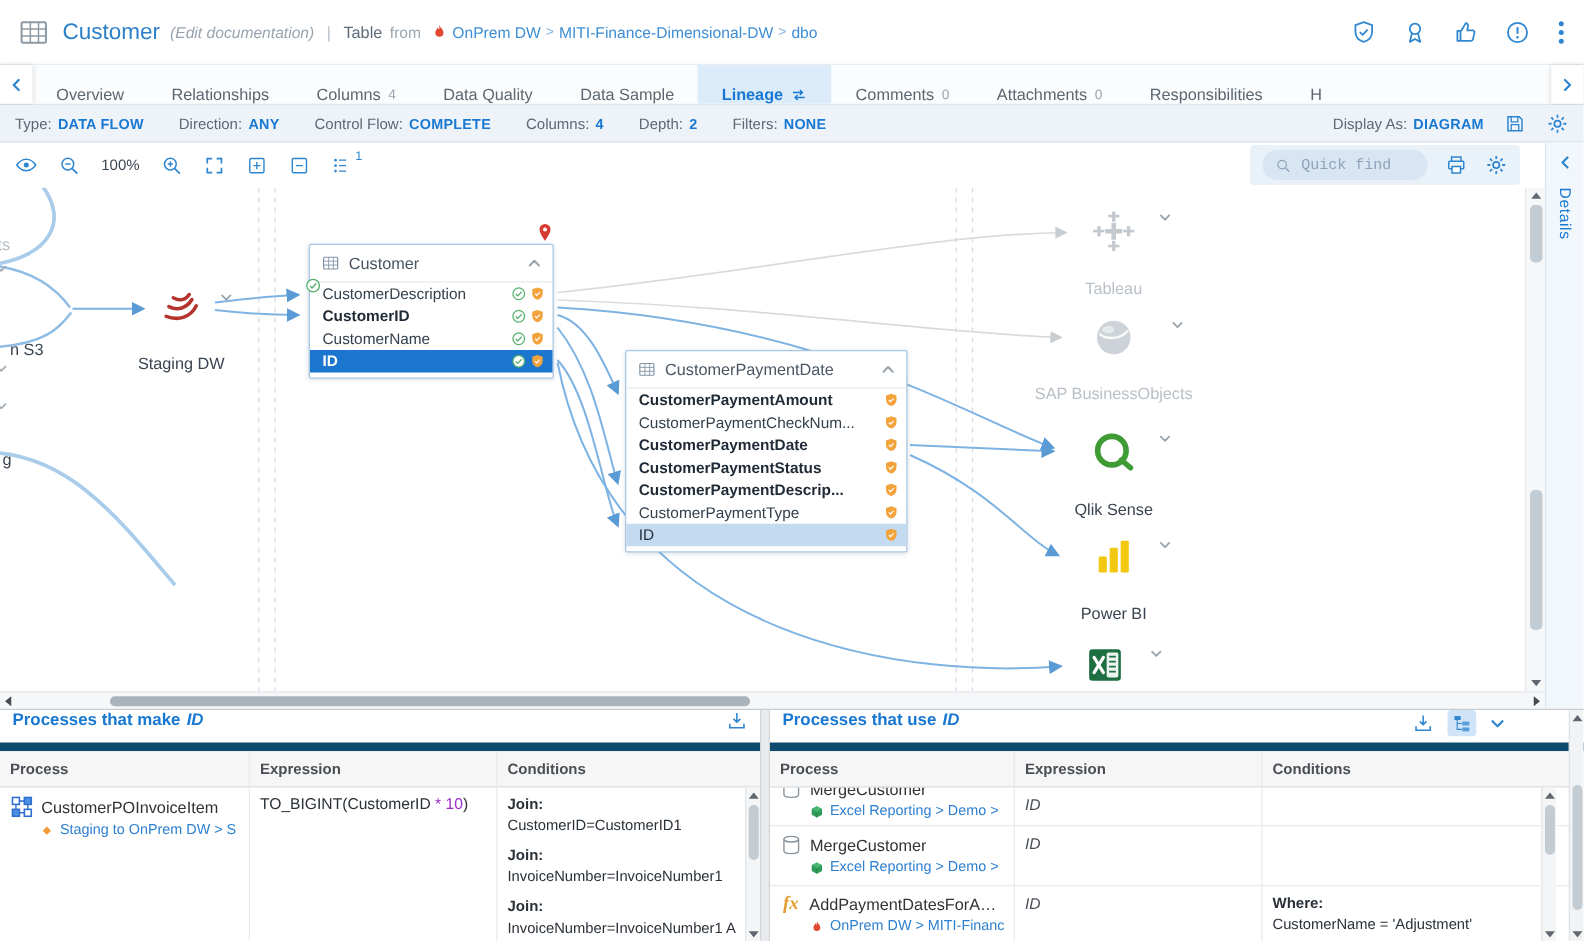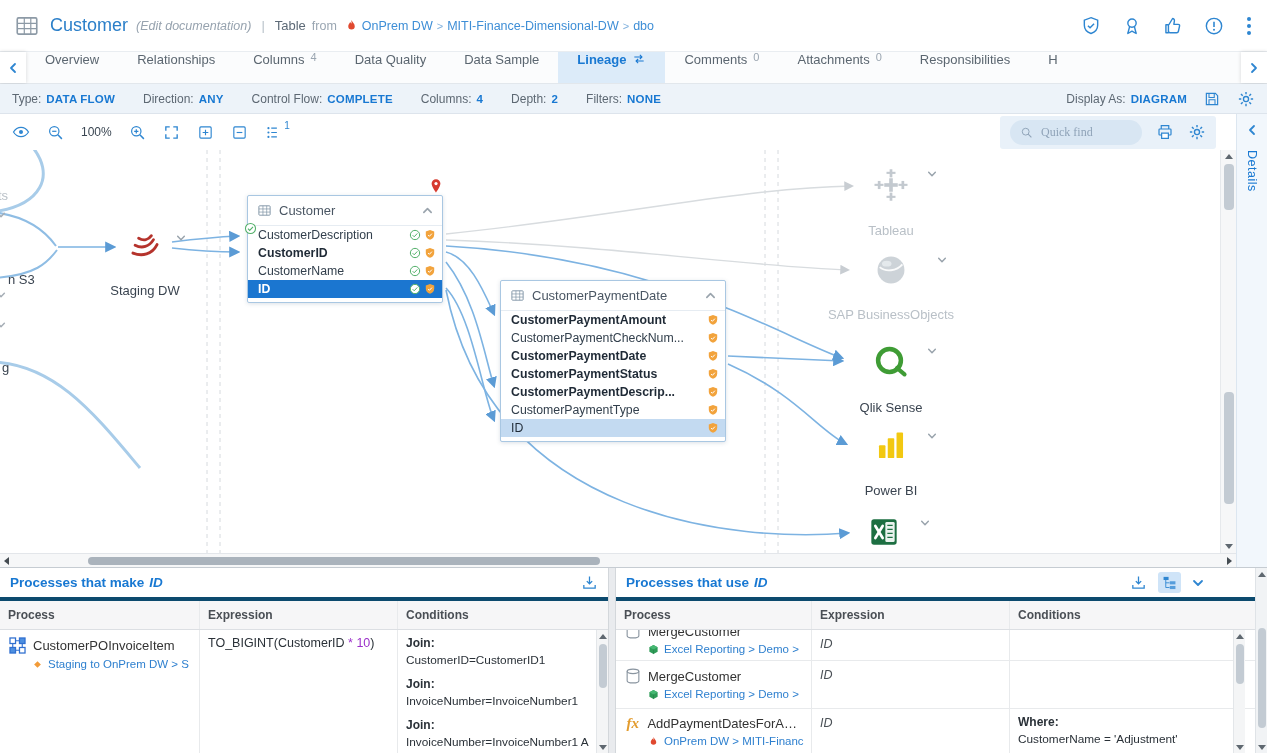--- a/index.html
+++ b/index.html
@@ -26,21 +26,21 @@
 .hicons{margin-left:auto;display:flex;align-items:center;gap:21px;color:#2e86d1}
 .kebab{display:flex;flex-direction:column;gap:3px;padding:2px}
 .kebab i{width:4px;height:4px;border-radius:50%;background:#2e86d1}
 
 
 .tabs{position:absolute;top:52px;left:0;width:1267px;height:32px;background:#fbfcfd;
       border-bottom:1px solid #e2e7ec;display:flex;align-items:stretch;z-index:5}
 .scrollbtn{width:26px;border:none;background:#fff;color:#2e86d1;display:flex;align-items:center;
       justify-content:center;box-shadow:0 0 4px rgba(0,0,0,.15);cursor:pointer;z-index:2}
 .tablist{flex:1;display:flex;overflow:hidden}
-.tab{display:flex;align-items:flex-start;gap:6px;padding:0 19px;font-size:13px;color:#5b6670;
+.tab{display:flex;align-items:flex-end;gap:6px;padding:0 19px;font-size:13px;color:#5b6670;
      white-space:nowrap;cursor:pointer}
 .tab.active{background:#dcebf9;color:#1878d2;font-weight:700}
 .badge{font-size:11px;color:#9aa5b0;position:relative;top:-1px}
 
 
 .fbar{position:absolute;top:84px;left:0;width:1267px;height:30px;background:#edf3f9;
       border-bottom:1px solid #dde4ec;display:flex;align-items:center;padding:0 12px;gap:28px;
       font-size:12px;z-index:5}
 .fitem{white-space:nowrap}
 .flabel{color:#5d6873}
@@ -51,21 +51,21 @@
 .dtool{position:absolute;top:114px;left:0;width:1236px;height:36px;background:#fff;
        display:flex;align-items:center;padding:0 12px;gap:17px;color:#2e86d1;z-index:4}
 .zoomtxt{color:#3a4652;font-size:12px}
 .levels{position:relative;padding-right:8px}
 .levels .n{position:absolute;top:-4px;right:-2px;font-size:10px;color:#2e86d1}
 .dtright{margin-left:auto;display:flex;align-items:center;gap:14px;background:#e9f1f9;
          padding:4px 10px;border-radius:3px;margin-right:8px}
 .qfind{display:flex;align-items:center;gap:6px;background:#d8e6f3;border-radius:14px;
        padding:4px 10px;width:132px;color:#8fa3b8}
 .qfind input{border:none;background:transparent;outline:none;font-size:12px;color:#5d6873;
-       width:92px;font-family:Liberation Serif, serif}
+       width:92px;font-family:Liberation Mono, monospace}
 .qfind input::placeholder{color:#8fa3b8}
 
 
 .canvas{position:absolute;top:150px;left:0;width:1236px;height:403px;background:#fff;overflow:hidden}
 .edges{position:absolute;left:0;top:0;z-index:1}
 .dash{stroke:#d6dade;stroke-width:1;stroke-dasharray:4 4}
 .eg{stroke:#d8dcdf;stroke-width:1.4;fill:none}
 .eb{stroke:#7db3e2;stroke-width:1.6;fill:none}
 .eb3{stroke:#a8cce9;stroke-width:3;fill:none}
 .eb2{stroke:#8fbde4;stroke-width:2;fill:none}
@@ -118,21 +118,21 @@
 .details{position:absolute;top:114px;right:0;width:31px;height:439px;background:#f2f7fc;
      border-left:1px solid #dce6f0;z-index:6;display:flex;flex-direction:column;align-items:center;
      padding-top:10px;gap:14px}
 .details .txt{writing-mode:vertical-rl;font-size:12.5px;color:#1878d2;letter-spacing:.5px}
 .details .chv{color:#2e86d1}
 
 
 .bottom{position:absolute;top:567px;left:0;width:1267px;height:186px;border-top:1px solid #c6ccd2;
      background:#fff;overflow:hidden;z-index:5}
 .bpanel{position:absolute;top:0;height:186px;background:#fff}
-.bhead{height:33px;display:flex;align-items:center;padding:0 10px;border-bottom:4px solid #0c4a6e}
+.bhead{height:33px;display:flex;align-items:flex-start;padding:0 10px;border-bottom:7px solid #0c4a6e}
 .btitle{color:#1878d2;font-size:13.5px;font-weight:700}
 .btitle i{margin-left:5px}
 .bhicons{margin-left:auto;display:flex;align-items:center;gap:11px;color:#2e86d1}
 .tbtn{background:#cfe4f8;border-radius:3px;padding:3px 4px;display:flex;cursor:pointer}
 .brow{display:flex;border-bottom:1px solid #e8eaec;align-items:stretch}
 .bhdr{background:#f6f6f7;border-bottom:1px solid #dcdfe3;color:#4a4f55;font-weight:700;
      font-size:12px;height:29px}
 .bhdr .bc{display:flex;align-items:center}
 .bc{padding:6px 8px;border-right:1px solid #e8eaec;overflow:hidden}
 .lc1{width:200px}.lc2{width:198px}.lc3{width:198px;border-right:none}

